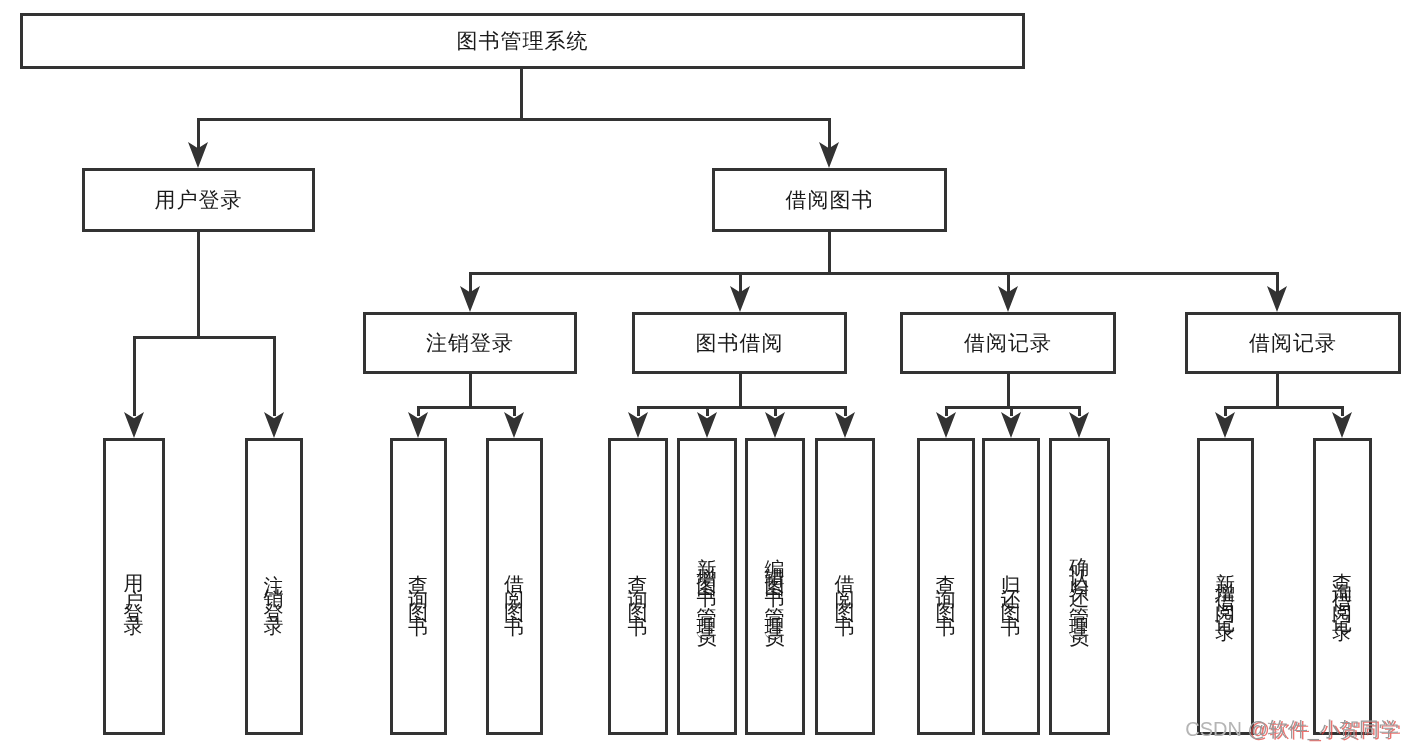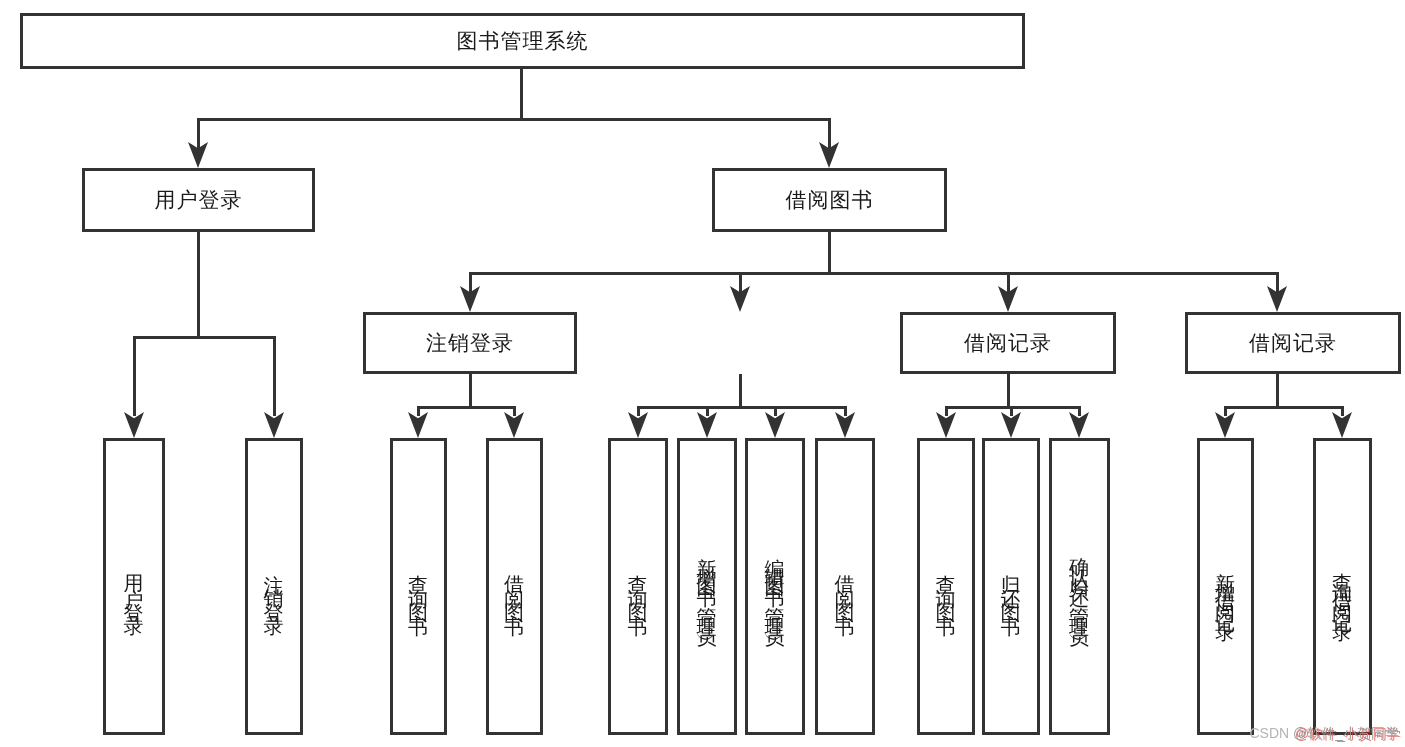--- a/index.html
+++ b/index.html
@@ -9,21 +9,21 @@
        display:flex;align-items:center;justify-content:center;font-size:21px;
        letter-spacing:1px;color:#1a1a1a;}
   .vbox{writing-mode:vertical-rl;text-orientation:mixed;font-size:20px;line-height:1;
         display:flex;align-items:center;justify-content:center;}
   .sp14{letter-spacing:14px;}
   .sp10{letter-spacing:10px;}
   .hl{position:absolute;height:3px;background:#333;}
   .vl{position:absolute;width:3px;background:#333;}
   .ah{position:absolute;width:20px;height:26px;background:#333;
       clip-path:polygon(0 0,50% 24%,100% 0,50% 100%);}
-  #watermark{position:absolute;right:6px;bottom:4px;font-size:14px;white-space:nowrap;}
+  #watermark{position:absolute;right:6px;bottom:4px;font-size:20px;white-space:nowrap;}
   #watermark .wm-gray{color:#b5b5b5;}
   #watermark .wm-user{color:#9a9a9a;text-shadow:2px 1px 0 rgba(226,68,64,0.75);}
 </style>
 </head>
 <body>
 
 <div id="stage">
 
   <div class="box" style="left:20px;top:13px;width:1005px;height:56px;">
     <span>图书管理系统</span>
@@ -56,20 +56,23 @@
   <div class="ah" style="left:460px;top:286px;"></div>
   <div class="vl" style="left:739px;top:272px;height:22px;"></div>
   <div class="ah" style="left:730px;top:286px;"></div>
   <div class="vl" style="left:1007px;top:272px;height:22px;"></div>
   <div class="ah" style="left:998px;top:286px;"></div>
   <div class="vl" style="left:1276px;top:272px;height:22px;"></div>
   <div class="ah" style="left:1267px;top:286px;"></div>
 
   <div class="box" style="left:363px;top:312px;width:214px;height:62px;">
     <span>注销登录</span>
+  </div>
+  <div class="box" style="left:632px;top:312px;width:215px;height:62px;">
+    <span>图书借阅</span>
   </div>
   <div class="box" style="left:900px;top:312px;width:216px;height:62px;">
     <span>借阅记录</span>
   </div>
   <div class="box" style="left:1169px;top:312px;width:216px;height:62px;margin-left:16px;">
     <span>借阅记录</span>
   </div>
 
   <div class="vl" style="left:469px;top:374px;height:32px;"></div>
   <div class="hl" style="left:417px;top:406px;width:99px;"></div>

